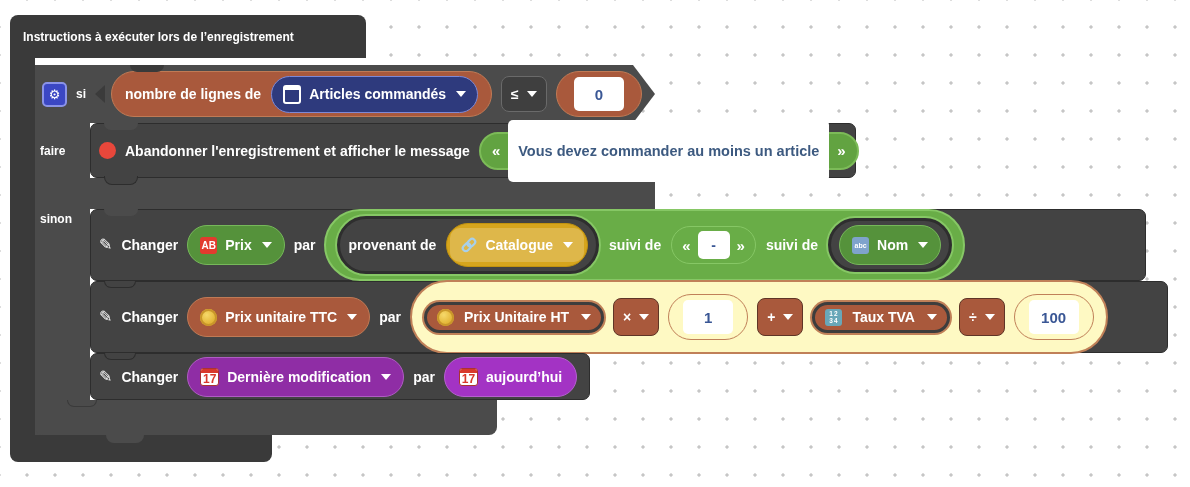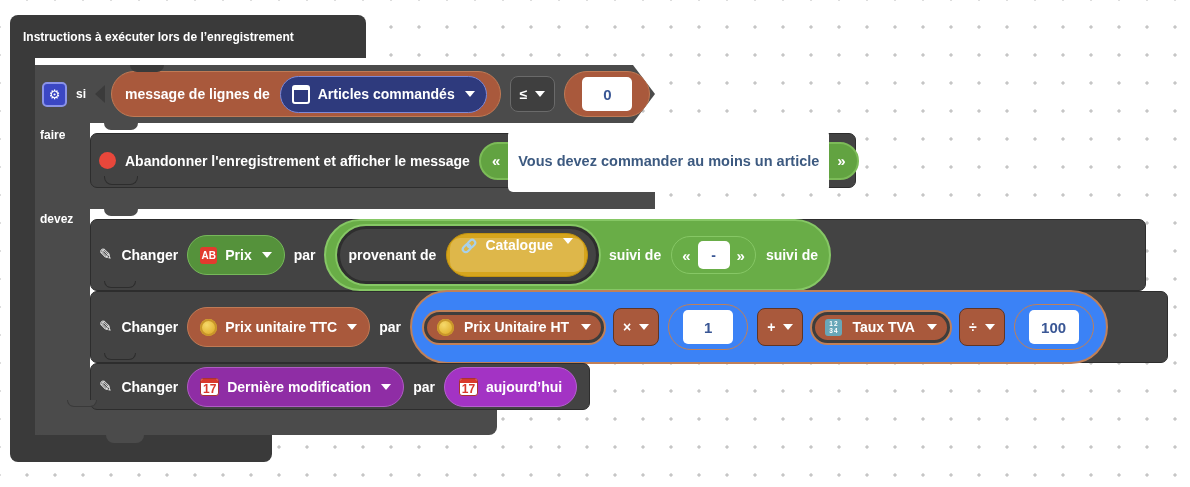--- a/index.html
+++ b/index.html
@@ -5,39 +5,39 @@
   html,body{margin:0;padding:0;background:#fff;font-family:"Liberation Sans",sans-serif;}
   .canvas{position:relative;width:1190px;height:487px;overflow:hidden;background:#fff;}
   .dots{position:absolute;inset:0;z-index:0;
     background-image:radial-gradient(#c6c6c6 1.5px, transparent 1.7px);
     background-size:28px 28px;background-position:13px 13px;}
   .abs{position:absolute;box-sizing:border-box;}
   
   .outer{background:#3a3a3a;z-index:1;}
   .ifb{background:#4b4b4b;z-index:2;}
   .row{background:#434343;border:1px solid #2d2d2d;border-radius:7px;z-index:3;
-       display:flex;align-items:center;gap:9px;padding-left:8px;margin-top:10px;}
+       display:flex;align-items:center;gap:9px;padding-left:8px;}
   .cut{z-index:5;border-radius:0 0 8px 8px;}
   .lbl{color:#fff;font-weight:bold;font-size:14px;white-space:nowrap;line-height:1;}
   .biglbl{color:#fff;font-weight:bold;font-size:12px;white-space:nowrap;}
   
   .pill{display:flex;align-items:center;gap:8px;border-radius:999px;box-sizing:border-box;}
   .pill.orangebig{background:#a9593c;border:1.5px solid #c07a55;height:46px;padding:0 13px;gap:10px;}
   .pill.orange{background:#a9593c;border:1.5px solid #c07a55;height:40px;padding:16px 12px;}
   .pill.orangeval{background:#a9593c;border:1.5px solid #c07a55;height:46px;padding:0 17px;}
   .pill.blue{background:#2e3a7d;border:1.5px solid #7d89d6;height:37px;padding:0 11px;}
   .pill.green{background:#55923b;border:1.5px solid #76b85a;height:40px;padding:0 12px;}
   .pill.greenbig{background:#62a341;border:2px solid #7cbb58;height:38px;padding:0 11px;}
   .pill.purple{background:#8f2da5;border:1.5px solid #b05cc4;height:40px;padding:0 12px;}
   .pill.purple2{background:#a333c4;border:1.5px solid #b660cf;height:40px;padding:0 14px;}
   .pill.amber{background:#d6a51d;border:1.5px solid #c2930f;height:44px;padding:3px;}
-  .amber-field{background:rgba(255,255,255,0.2);border-radius:10px;display:flex;gap:8px;padding:0 11px;height:34px;}
+  .amber-field{background:rgba(255,255,255,0.2);border-radius:10px;display:flex;align-items:center;gap:8px;padding:0 11px;height:34px;}
   
   .vgreen{display:flex;align-items:center;gap:10px;background:#69ad47;border:2.5px solid #86c765;border-radius:999px;padding:4px 11px;height:60px;}
-  .vorange{display:flex;align-items:center;gap:9px;background:#3b82f6;border:2.5px solid #c08058;border-radius:999px;padding:4px 12px;height:62px;}
+  .vorange{display:flex;align-items:center;gap:9px;background:#fef9c3;border:2.5px solid #c08058;border-radius:999px;padding:4px 12px;height:62px;}
   .dpill{display:flex;align-items:center;gap:10px;background:#434343;border:3px solid #2e2e2e;border-radius:999px;padding:4px 8px;box-shadow:0 0 0 2px #86c765;}
   .dpill.onorange{background:#a9593c;border:3px solid #3d3d3d;box-shadow:0 0 0 2px #c08058;padding:4px 10px;}
   .ring-g{display:inline-flex;align-items:center;gap:7px;border:1.5px solid #86c765;border-radius:999px;padding:4px 10px;}
   .ring-o{display:inline-flex;align-items:center;border:1.5px solid #c08058;border-radius:999px;padding:5px 14px;}
   
   .op{display:flex;align-items:center;gap:6px;border-radius:8px;height:34px;padding:0 9px;}
   .op.ondark{background:#3f3f3f;border:1.5px solid #6a6a6a;}
   .op.onorange{background:#a9593c;border:1.5px solid #5f3526;height:36px;}
   
   .wfield{background:#fff;border-radius:5px;min-width:34px;height:34px;display:flex;align-items:center;justify-content:center;font-weight:bold;color:#3a5795;font-size:15px;padding:0 8px;}
@@ -73,43 +73,43 @@
   <div class="abs outer" style="left:10px;top:435px;width:262px;height:27px;border-radius:0 0 8px 8px;"></div>
   <div class="abs cut" style="left:106px;top:435px;width:38px;height:8px;background:#4b4b4b;"></div>
 
   <div class="abs ifb" style="left:35px;top:65px;width:620px;height:58px;clip-path:polygon(0 0, calc(100% - 22px) 0, 100% 50%, calc(100% - 22px) 100%, 0 100%);display:flex;align-items:center;gap:9px;padding:0 30px 0 7px;">
     <span class="gear">
         <span>⚙</span>
       </span>
     <span class="biglbl">si</span>
     <span class="notch-tri"></span>
     <div class="pill orangebig">
-      <span class="lbl">message de lignes de</span>
+      <span class="lbl">nombre de lignes de</span>
       <div class="pill blue">
         <span class="tbl"></span>
         <span class="lbl">Articles commandés</span>
         <span class="arrow"></span>
       </div>
     </div>
     <div class="op ondark">
       <span class="lbl">≤</span>
       <span class="arrow"></span>
     </div>
     <div class="pill orangeval">
       <div class="wfield">0</div>
     </div>
   </div>
   <div class="abs ifb" style="left:35px;top:123px;width:55px;height:312px;"></div>
   <div class="abs ifb" style="left:35px;top:178px;width:620px;height:31px;"></div>
   <div class="abs ifb" style="left:35px;top:400px;width:462px;height:35px;border-radius:0 0 8px 8px;"></div>
   <div class="abs" style="left:67px;top:400px;width:30px;height:7px;background:#4b4b4b;border:1.5px solid #3a3a3a;border-top:none;border-radius:0 0 7px 7px;z-index:4;"></div>
   <div class="abs cut" style="left:130px;top:65px;width:34px;height:7px;background:#3a3a3a;"></div>
 
-  <div class="abs biglbl" style="left:40px;top:107px;height:55px;display:flex;align-items:center;z-index:4;">faire</div>
-  <div class="abs biglbl" style="left:40px;top:212px;z-index:4;">devez</div>
+  <div class="abs biglbl" style="left:40px;top:123px;height:55px;display:flex;align-items:center;z-index:4;">faire</div>
+  <div class="abs biglbl" style="left:40px;top:212px;z-index:4;">sinon</div>
 
   <div class="abs row" style="left:90px;top:123px;width:766px;height:55px;">
     <span class="stop"></span>
     <span class="lbl">Abandonner l'enregistrement et afficher le message</span>
     <div class="pill greenbig">
       <span class="guill">«</span>
       <div class="wfield msg">Vous devez commander au moins un article</div>
       <span class="guill">»</span>
     </div>
   </div>
@@ -141,20 +141,27 @@
           </div>
         </div>
       </div>
       <span class="lbl">suivi de</span>
       <div class="ring-g">
         <span class="guill">«</span>
         <div class="wfield small">-</div>
         <span class="guill">»</span>
       </div>
       <span class="lbl">suivi de</span>
+      <div class="dpill">
+        <div class="pill green">
+          <span class="abc">abc</span>
+          <span class="lbl">Nom</span>
+          <span class="arrow"></span>
+        </div>
+      </div>
     </div>
   </div>
   <div class="abs cut" style="left:104px;top:209px;width:34px;height:7px;background:#4b4b4b;"></div>
 
   <div class="abs row" style="left:90px;top:281px;width:1078px;height:72px;">
     <span class="pencil">✎</span>
     <span class="lbl">Changer</span>
     <div class="pill orange">
       <span class="coin"></span>
       <span class="lbl">Prix unitaire TTC</span>

